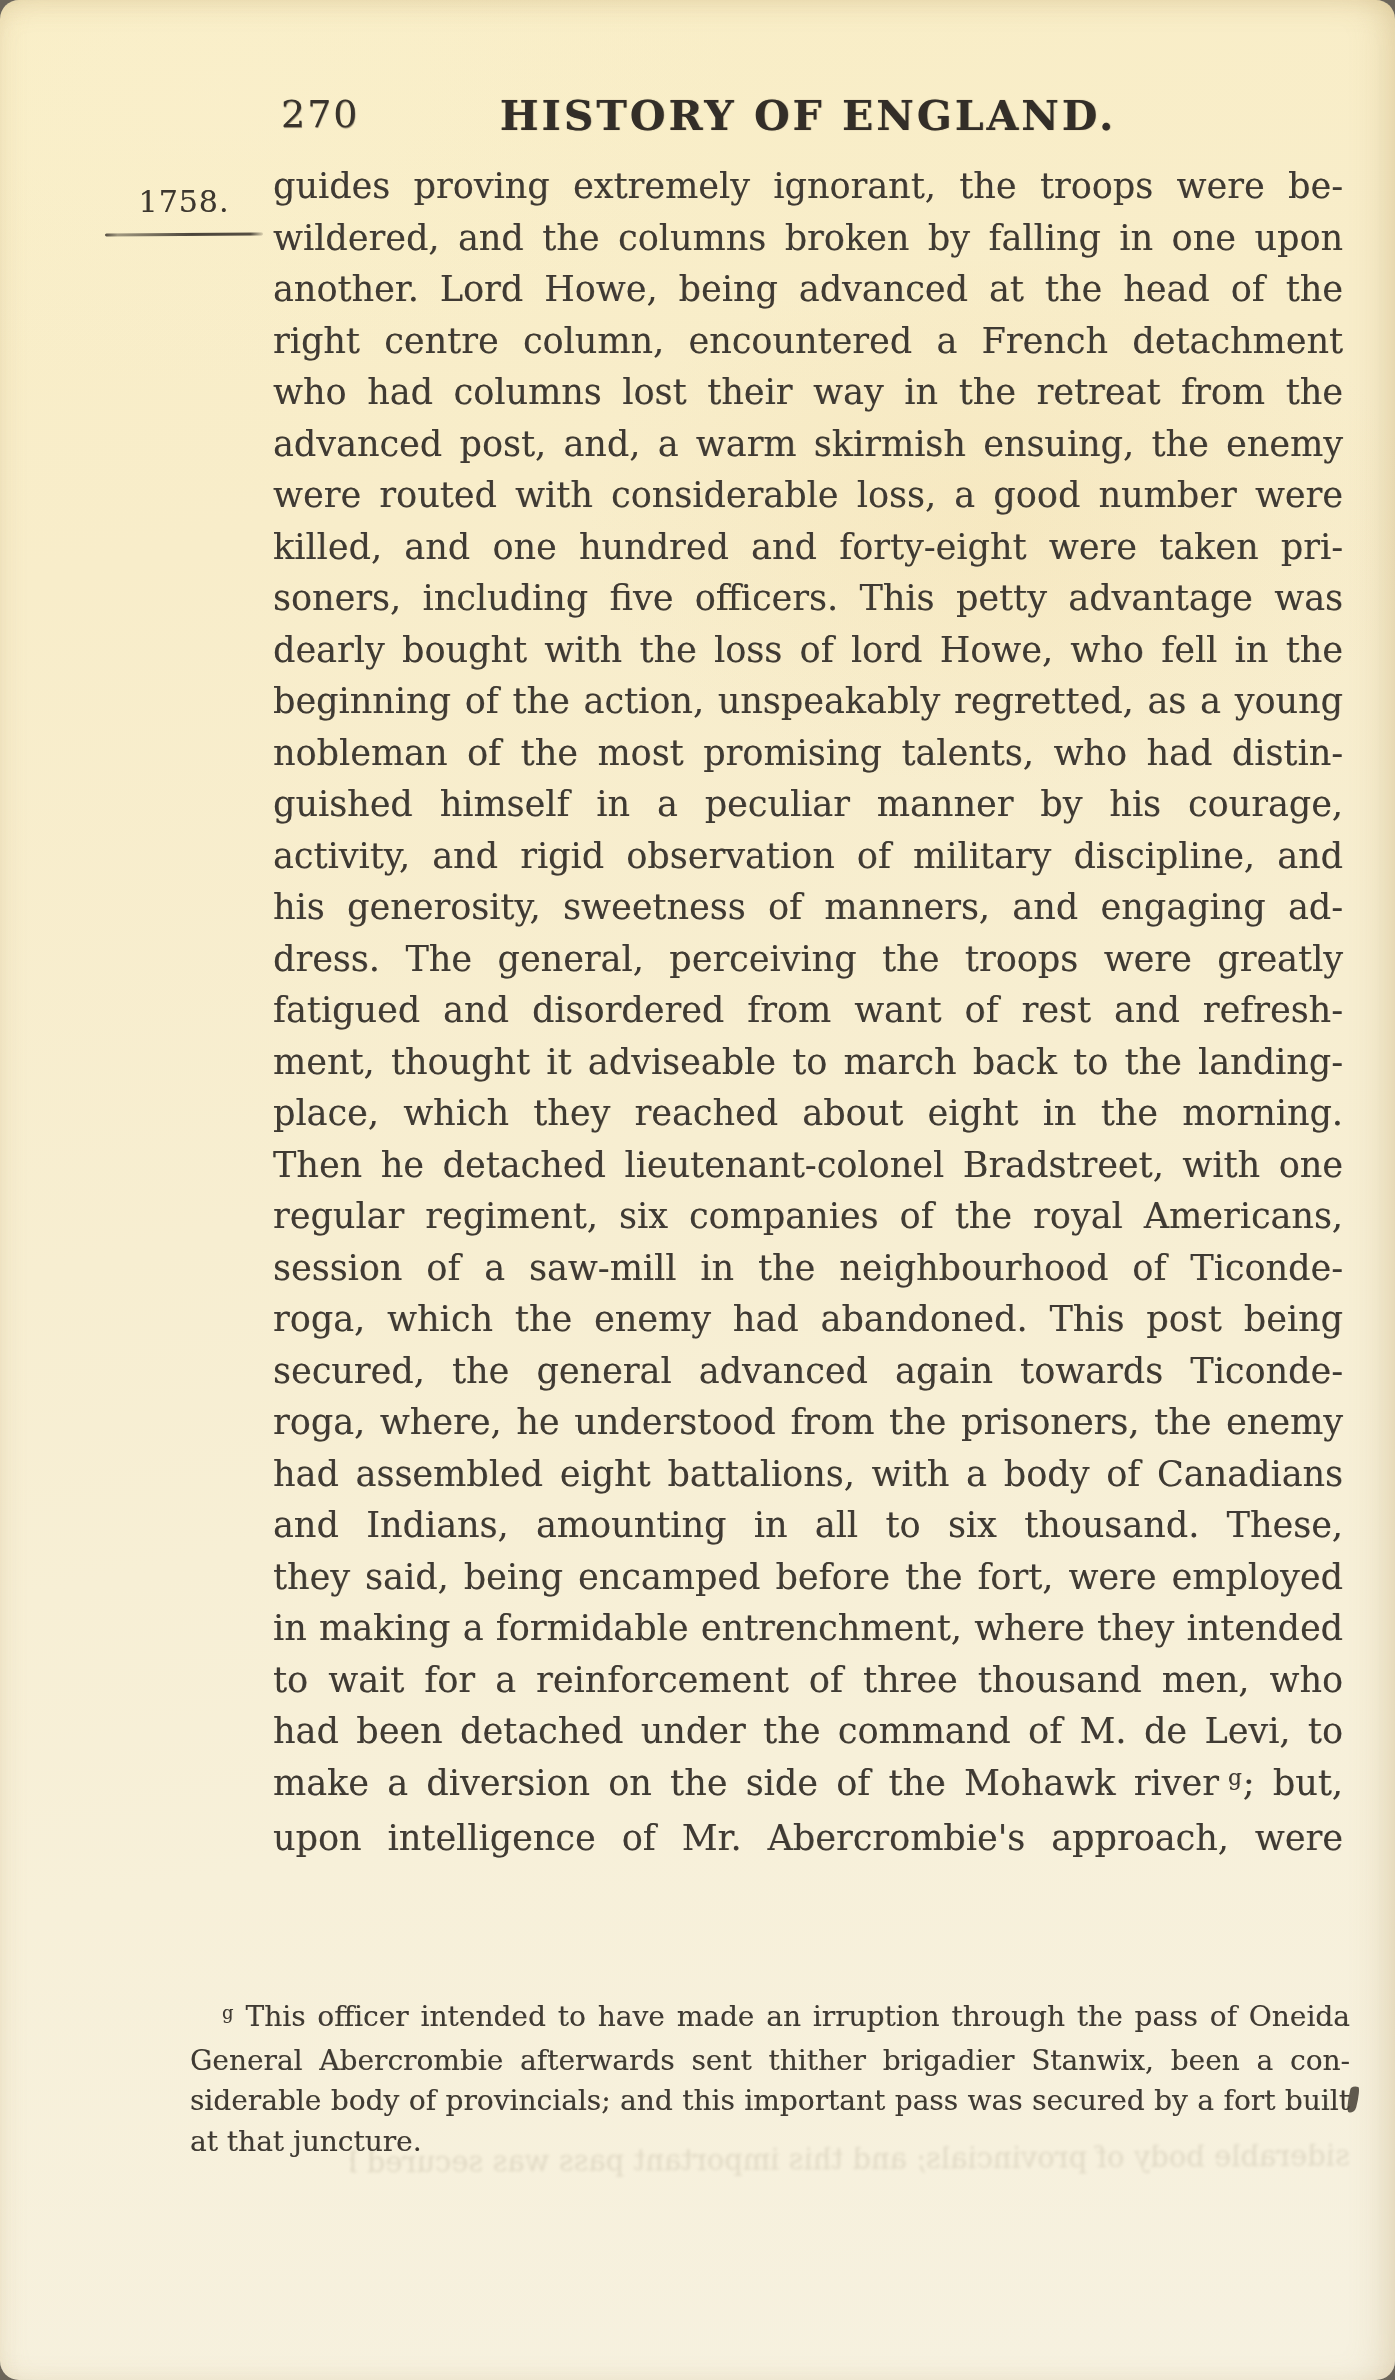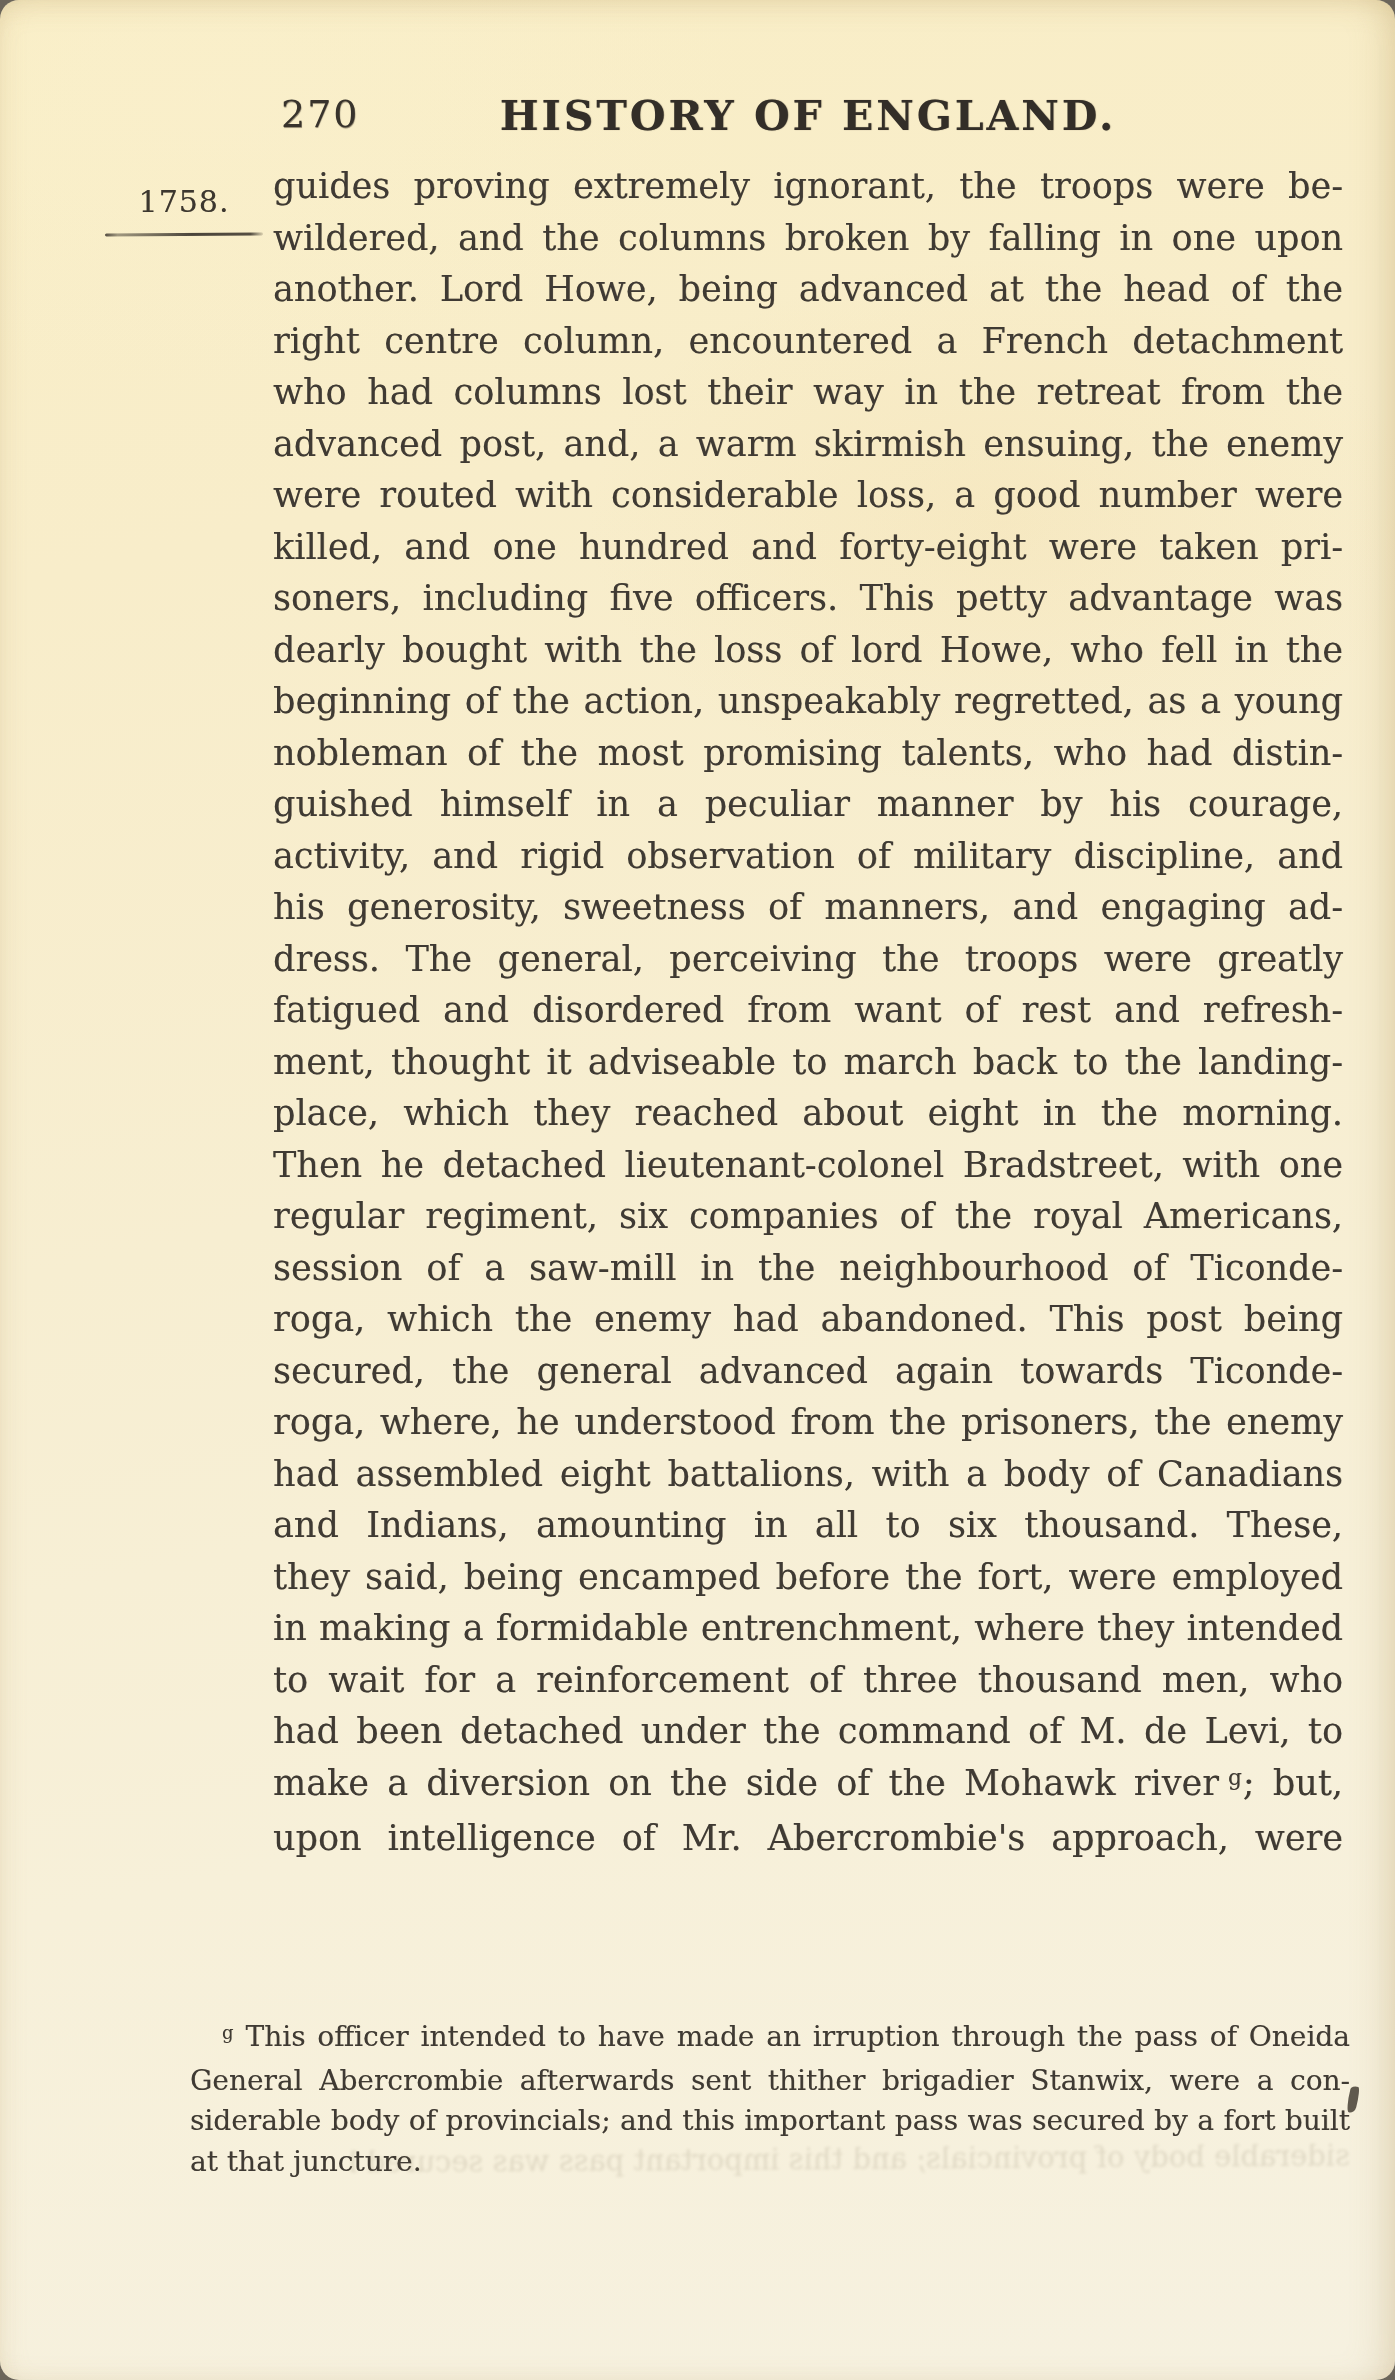--- a/index.html
+++ b/index.html
@@ -56,21 +56,21 @@
     font-size:0.62em;
     position:relative;top:-0.42em;
     margin-left:9px;margin-right:1px;
   }
   
   .footnote{
     position:absolute;left:190px;top:1997px;width:1160px;
     font-size:28px;line-height:40.5px;
     text-shadow:0.3px 0.35px 0.5px rgba(60,52,40,0.40);
   }
-  .fn-first{text-indent:32px;margin-top:20px;}
+  .fn-first{text-indent:32px;}
   .fnmark{
     font-size:0.64em;position:relative;top:-0.38em;margin-right:12px;
   }
   .fn-rest .line:last-child{text-align-last:left;}
   
   .ghost{
     position:absolute;left:350px;top:2142px;width:1000px;
     font-size:29px;color:#6e6248;
     transform:scaleX(-1) rotate(0.4deg);
     filter:blur(1.4px);
@@ -169,21 +169,21 @@
       </div>
     <div class="line"><span>make a diversion on the side of the Mohawk river</span><span class="fnref">g</span><span>; but,</span></div>
     <div class="line">upon intelligence of Mr. Abercrombie's approach, were</div>
   </main>
 
   <section class="footnote">
     <div class="line fn-first"><span class="fnmark">g</span><span>This officer intended to have made an irruption through the pass of Oneida</span></div>
     <div class="fn-rest">
 
 
-        <div class="line">General Abercrombie afterwards sent thither brigadier Stanwix, were a con-</div>
+        <div class="line">General Abercrombie afterwards sent thither brigadier Stanwix, been a con-</div>
 
         <div class="line">siderable body of provincials; and this important pass was secured by a fort built</div>
 
         <div class="line">at that juncture.</div>
       </div>
   </section>
 
   <div class="ghost">siderable body of provincials; and this important pass was secured by a fort built</div>
 
   <span class="ink-mark"></span>

